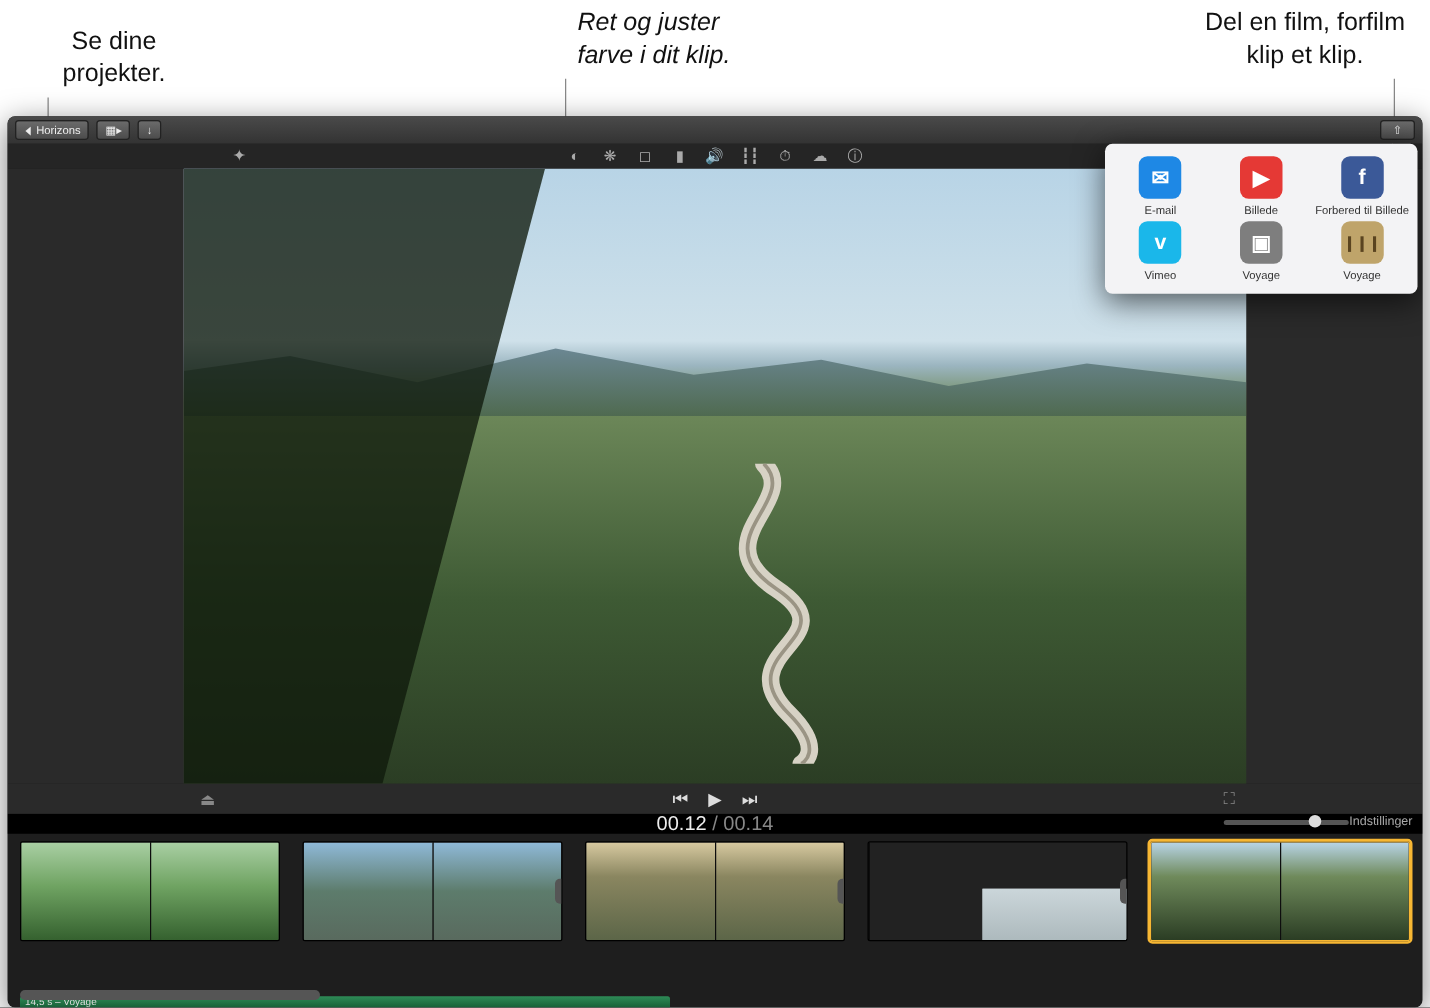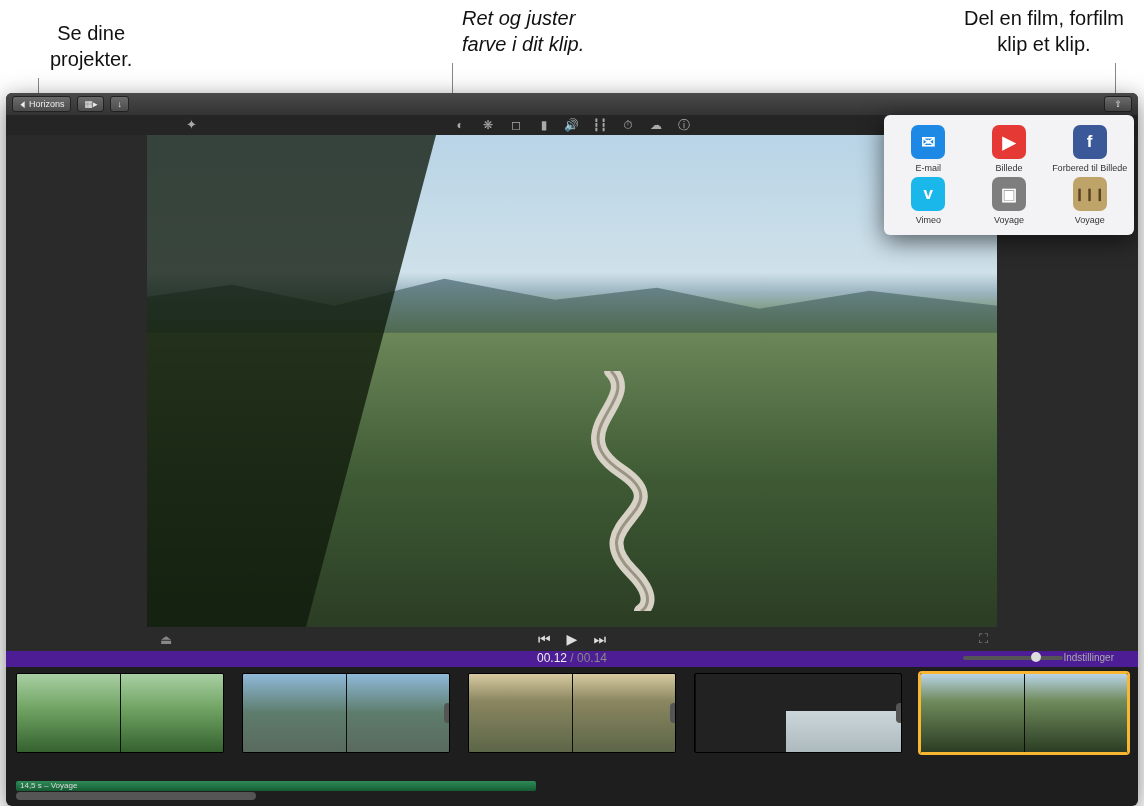--- a/index.html
+++ b/index.html
@@ -200,28 +200,28 @@
     font-size: 13px;
   }
   .tbtn {
     color: #ddd;
     cursor: pointer;
     font-size: 14px;
   }
   .timecode {
     height: 16px;
     text-align: center;
-    font-size: 12px;
+    font-size: 16px;
     color: #888;
-    background: #4c1d95;
+    background: #000000;
   }
   .timecode .cur { color: #eee; }
   .zoomrow {
     position: absolute;
-    right: 24px;
+    right: 8px;
     top: 559px;
     display: flex;
     align-items: center;
     font-size: 10px;
     color: #aaa;
   }
   .zoom-track {
     width: 100px; height: 4px;
     background: #555;
     border-radius: 2px;
@@ -280,21 +280,21 @@
     top: 50%;
     transform: translateY(-50%);
     width: 20px; height: 20px;
     background: #555;
     border-radius: 4px;
     display: flex; align-items: center; justify-content: center;
     font-size: 10px;
     color: #ccc;
   }
   .audio-track {
-    margin: 8px 10px 0 10px;
+    margin: 24px 10px 0 10px;
     height: 10px;
     background: linear-gradient(#2e8b57,#155c34);
     border-radius: 2px;
     position: relative;
     font-size: 8px;
     color: #ddd;
     padding-left: 4px;
     line-height: 10px;
     width: 520px;
   }

